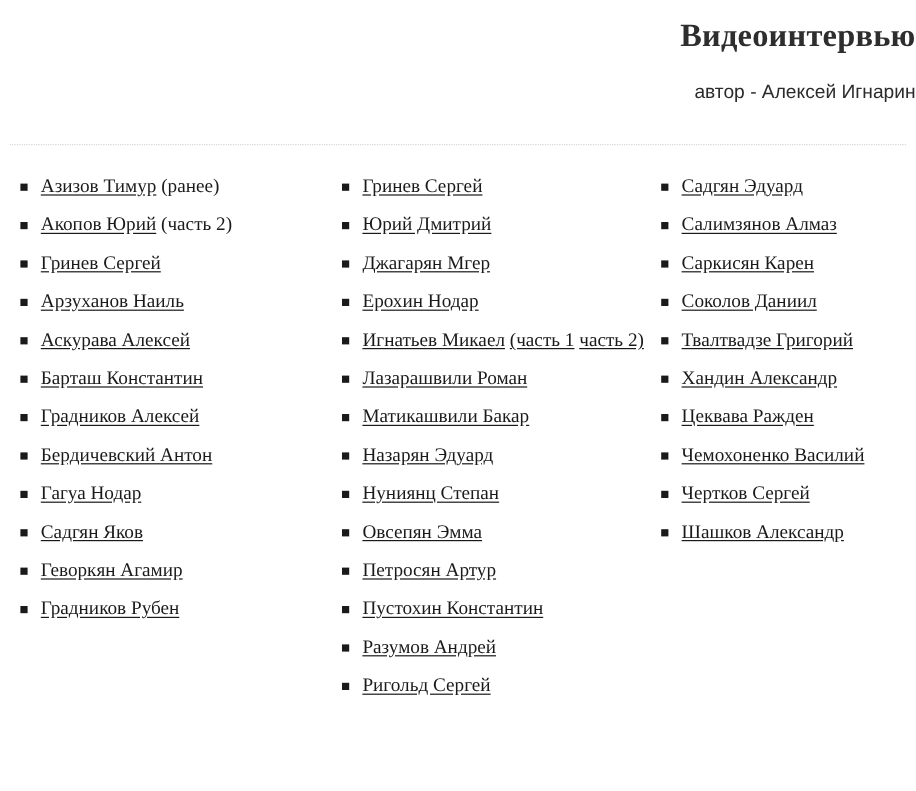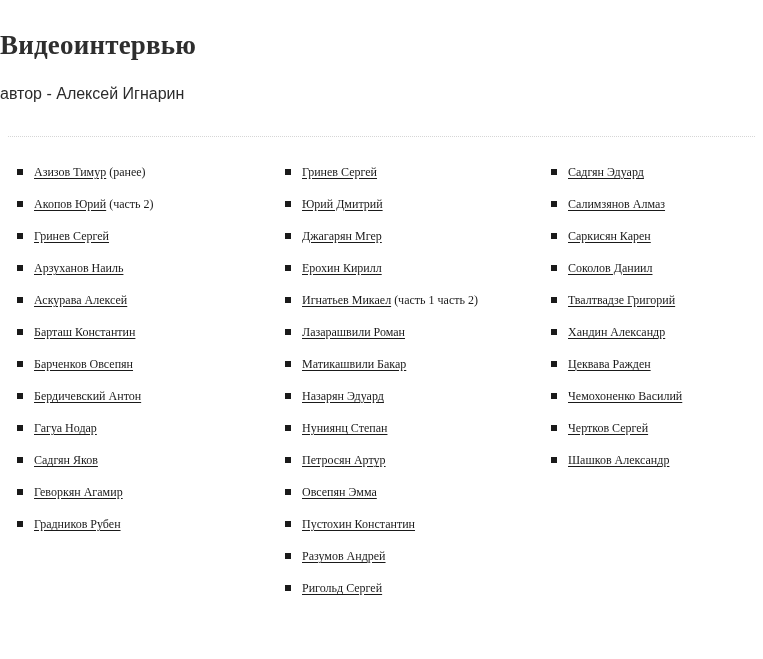--- a/index.html
+++ b/index.html
@@ -14,22 +14,22 @@
     color: #222222;
     overflow: hidden;
   }
   .page {
     width: 763px;
     height: 659px;
     position: relative;
     box-sizing: border-box;
   }
   .header {
-    padding-top: 24px;
-    text-align: left;
+    padding-top: 8px;
+    text-align: right;
   }
   .title {
     font-family: "Liberation Serif", serif;
     font-size: 27px;
     font-weight: 700;
     color: #2e2e2e;
     letter-spacing: 0.2px;
     margin: 0;
     padding: 4px 0 0 0;
     line-height: 34px;
@@ -63,21 +63,21 @@
 
   ul.list {
     list-style: none;
     margin: 0;
     padding: 0;
   }
   ul.list > li {
     position: relative;
     padding-left: 20px;
     margin-bottom: 10px;
-    font-size: 12px;
+    font-size: 16px;
     line-height: 22px;
     font-family: "Liberation Serif", serif;
     color: #1a1a1a;
   }
   ul.list > li:before {
     content: "";
     position: absolute;
     left: 3px;
     top: 8px;
     width: 6px;
@@ -88,20 +88,21 @@
     color: #1a1a1a;
     text-decoration: underline;
     text-underline-offset: 2px;
   }
   span.note {
     color: #1a1a1a;
     text-decoration: none;
   }
   a.sub {
     color: #1a1a1a;
+    text-decoration: underline;
     text-underline-offset: 2px;
   }
 </style>
 </head>
 <body>
 
 <div class="page">
 
   <div class="header">
     <h1 class="title">Видеоинтервью</h1>
@@ -112,41 +113,41 @@
 
   <div class="columns">
     <div class="column col-1">
       <ul class="list">
           <li><a class="name">Азизов Тимур</a><span class="note"> (ранее)</span></li>
           <li><a class="name">Акопов Юрий</a><span class="note">   (часть 2)</span></li>
           <li><a class="name">Гринев Сергей</a></li>
           <li><a class="name">Арзуханов Наиль</a></li>
           <li><a class="name">Аскурава Алексей</a></li>
           <li><a class="name">Барташ Константин</a></li>
-          <li><a class="name">Барченков Овсепян</a></li>
+          <li><a class="name">Градников Алексей</a></li>
           <li><a class="name">Бердичевский Антон</a></li>
           <li><a class="name">Гагуа Нодар</a></li>
           <li><a class="name">Садгян Яков</a></li>
           <li><a class="name">Геворкян Агамир</a></li>
           <li><a class="name">Градников Рубен</a></li>
         </ul>
     </div>
     <div class="column col-2">
       <ul class="list">
           <li><a class="name">Гринев Сергей</a></li>
           <li><a class="name">Юрий Дмитрий</a></li>
           <li><a class="name">Джагарян Мгер</a></li>
-          <li><a class="name">Ерохин Кирилл</a></li>
+          <li><a class="name">Ерохин Нодар</a></li>
           <li><a class="name">Игнатьев Микаел</a> <a class="sub">(часть 1</a> <a class="sub">часть 2)</a></li>
           <li><a class="name">Лазарашвили Роман</a></li>
           <li><a class="name">Матикашвили Бакар</a></li>
           <li><a class="name">Назарян Эдуард</a></li>
           <li><a class="name">Нуниянц Степан</a></li>
+          <li><a class="name">Овсепян Эмма</a></li>
           <li><a class="name">Петросян Артур</a></li>
-          <li><a class="name">Овсепян Эмма</a></li>
           <li><a class="name">Пустохин Константин</a></li>
           <li><a class="name">Разумов Андрей</a></li>
           <li><a class="name">Ригольд Сергей</a></li>
         </ul>
     </div>
     <div class="column col-3">
       <ul class="list">
           <li><a class="name">Садгян Эдуард</a></li>
           <li><a class="name">Салимзянов Алмаз</a></li>
           <li><a class="name">Саркисян Карен</a></li>

